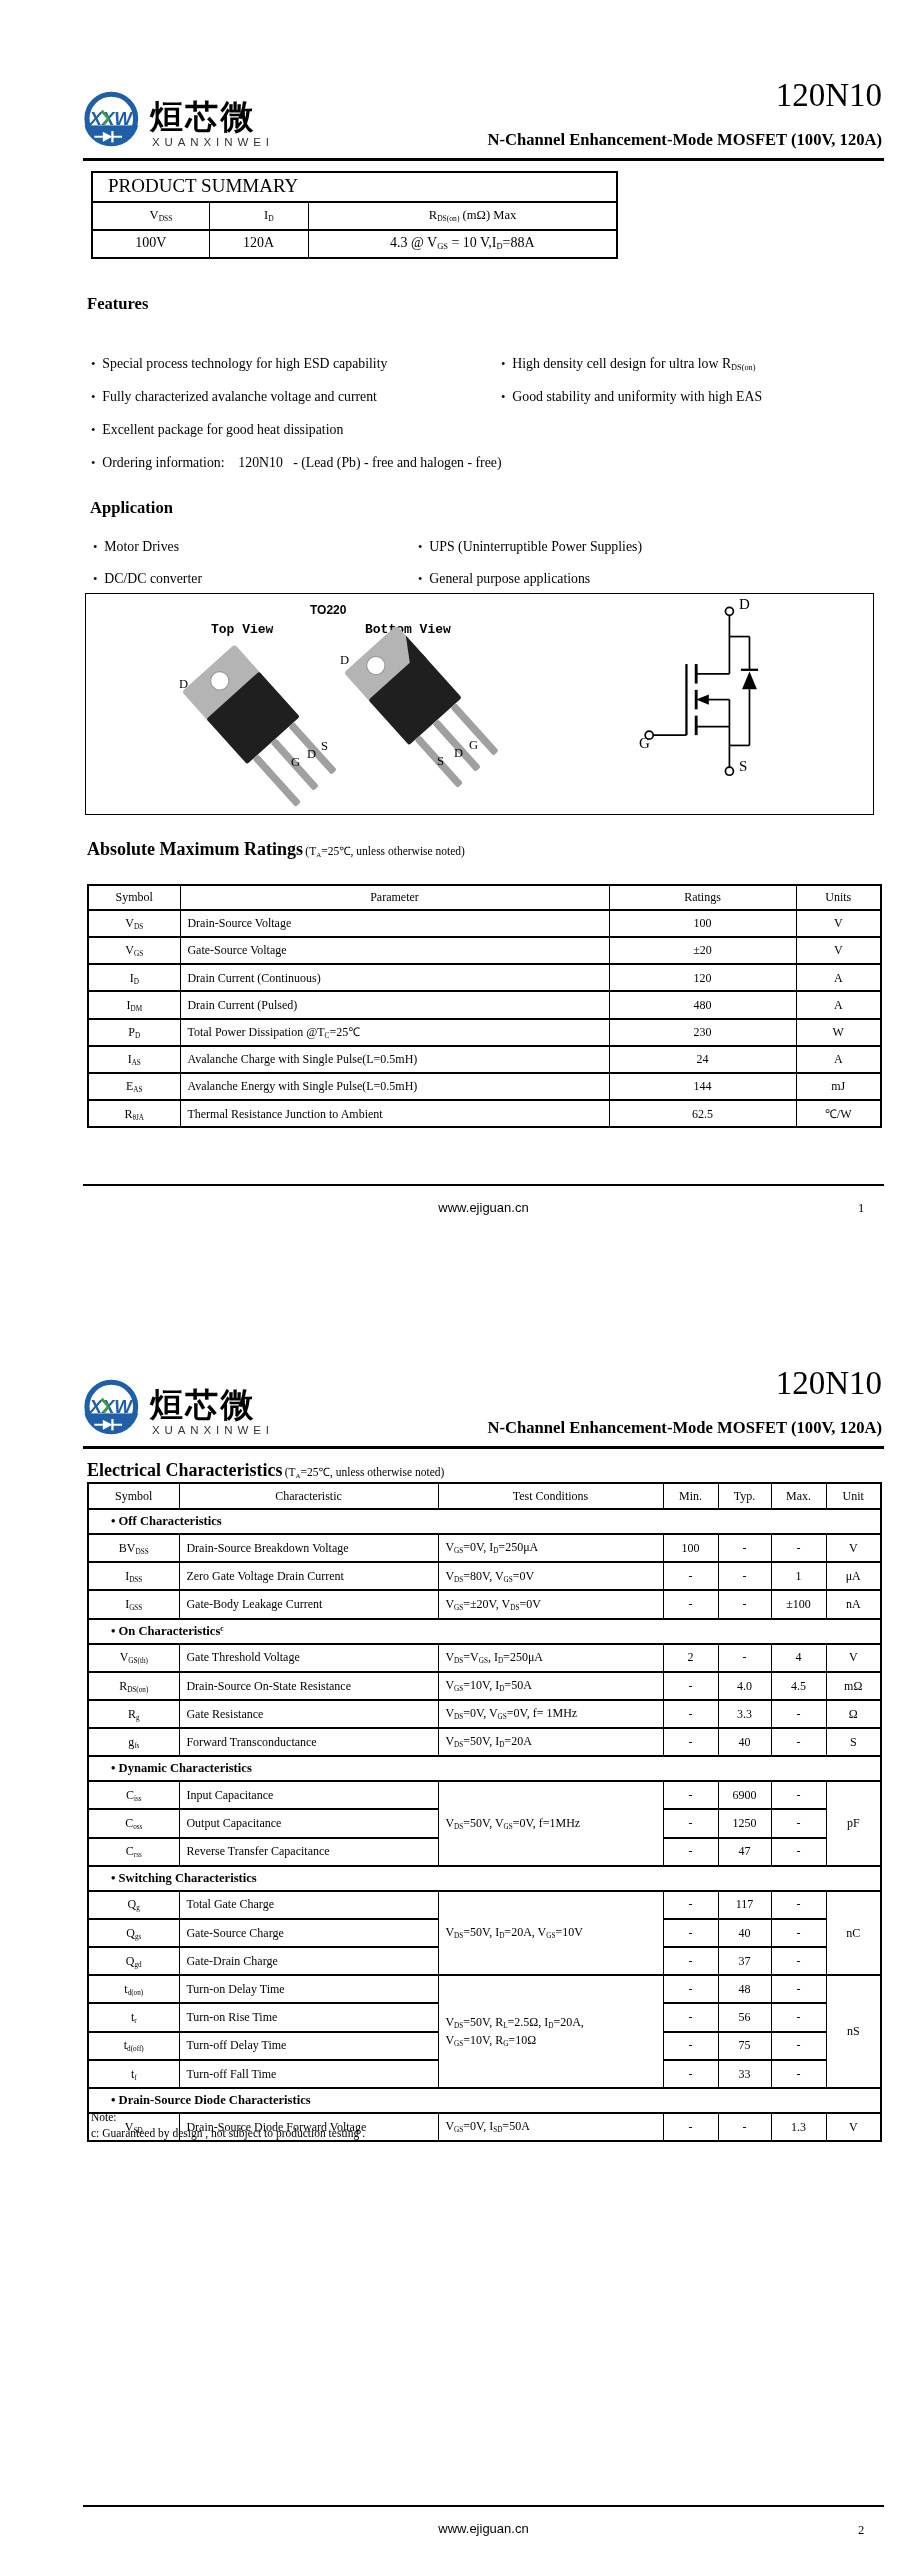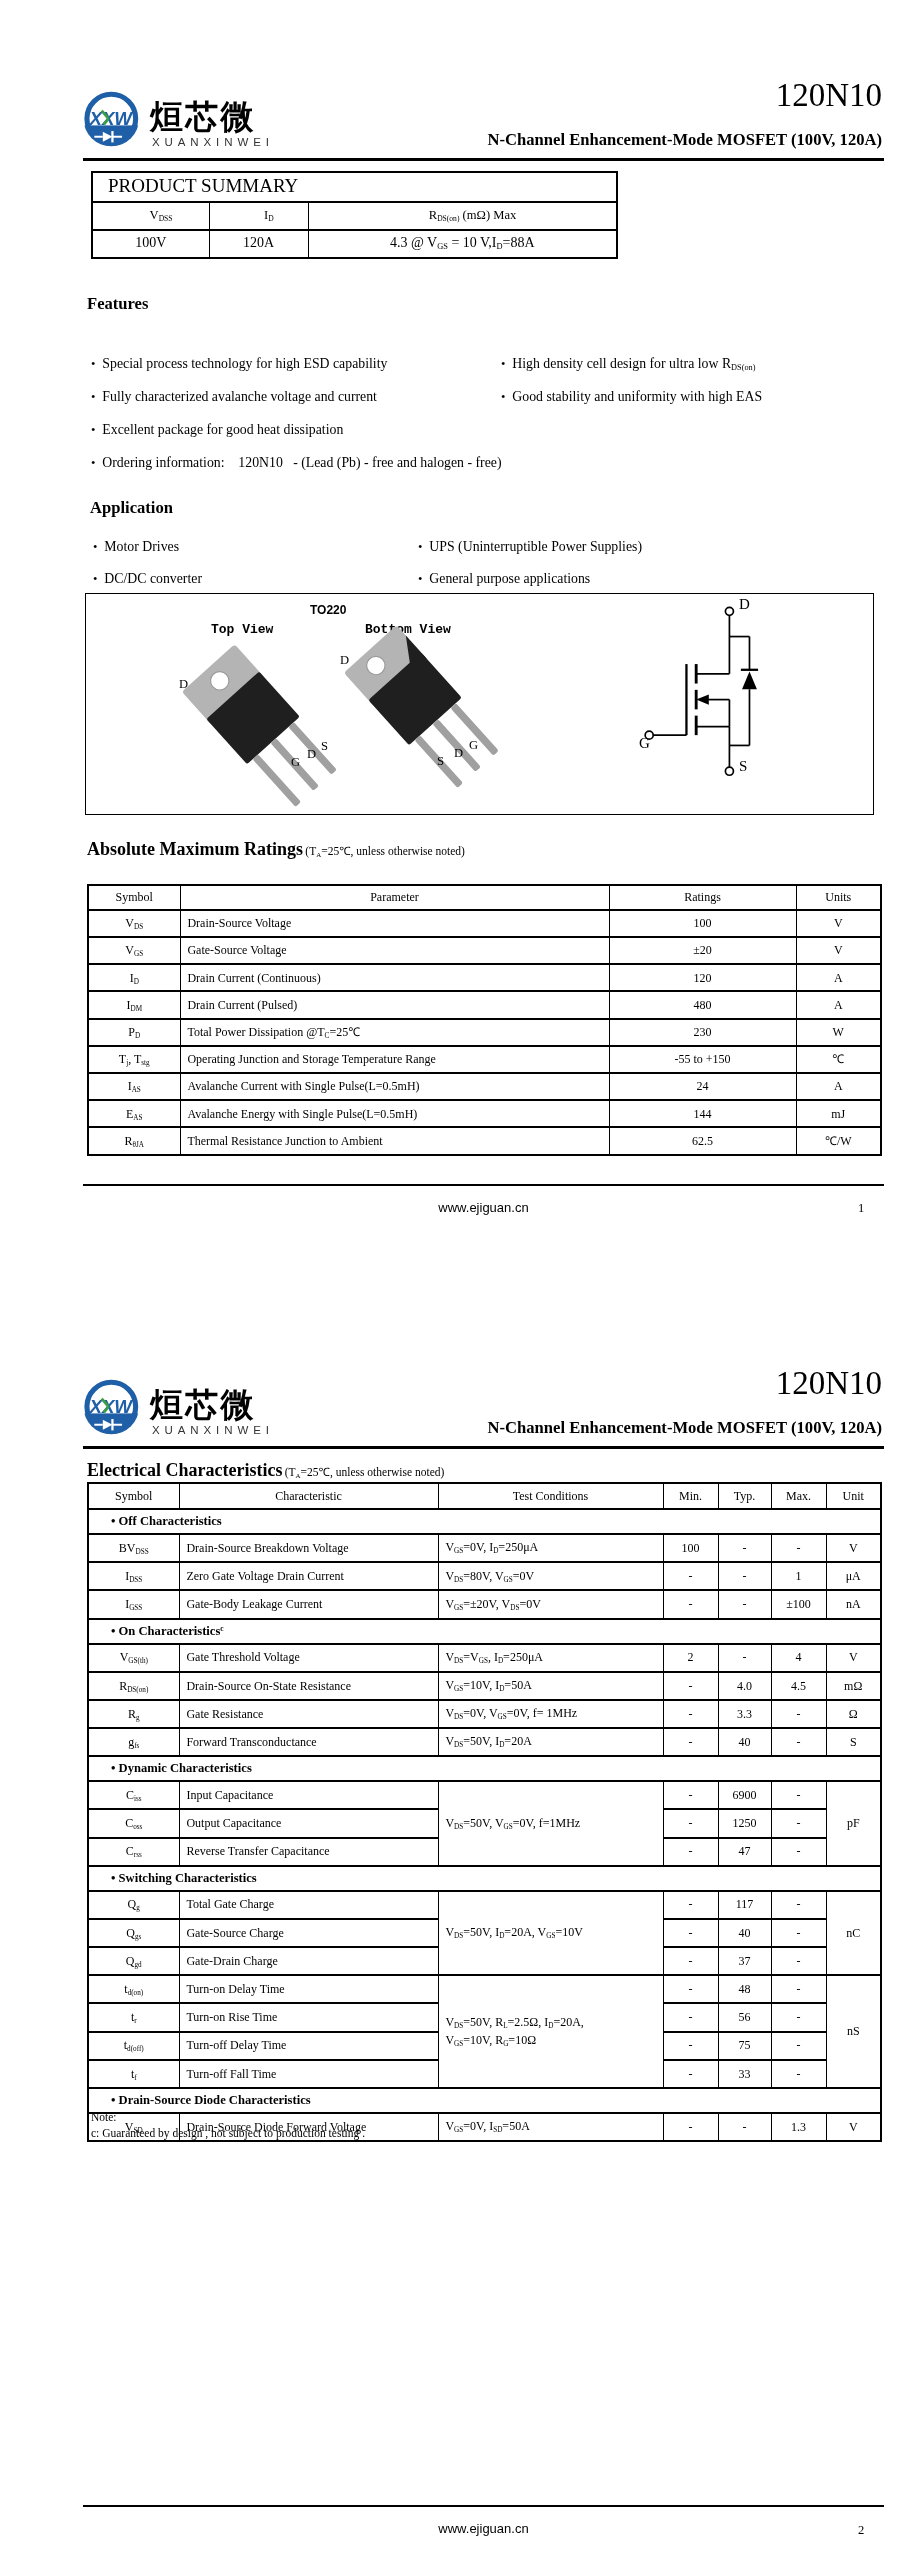--- a/index.html
+++ b/index.html
@@ -287,28 +287,22 @@
           <td>480</td>
           <td>A</td>
         </tr>
         <tr class="dat">
           <td>P<sub>D</sub></td>
           <td class="l">Total Power Dissipation @T<sub>C</sub>=25℃</td>
           <td>230</td>
           <td>W</td>
         </tr>
         <tr class="dat">
-          <td>T<sub>j</sub>, T<sub>stg</sub></td>
-          <td class="l">Operating Junction and Storage Temperature Range</td>
-          <td>-55 to +150</td>
-          <td>℃</td>
-        </tr>
-        <tr class="dat">
           <td>I<sub>AS</sub></td>
-          <td class="l">Avalanche Current with Single Pulse(L=0.5mH)</td>
+          <td class="l">Avalanche Charge with Single Pulse(L=0.5mH)</td>
           <td>24</td>
           <td>A</td>
         </tr>
         <tr class="dat">
           <td>E<sub>AS</sub></td>
           <td class="l">Avalanche Energy with Single Pulse(L=0.5mH)</td>
           <td>144</td>
           <td>mJ</td>
         </tr>
         <tr class="dat">

